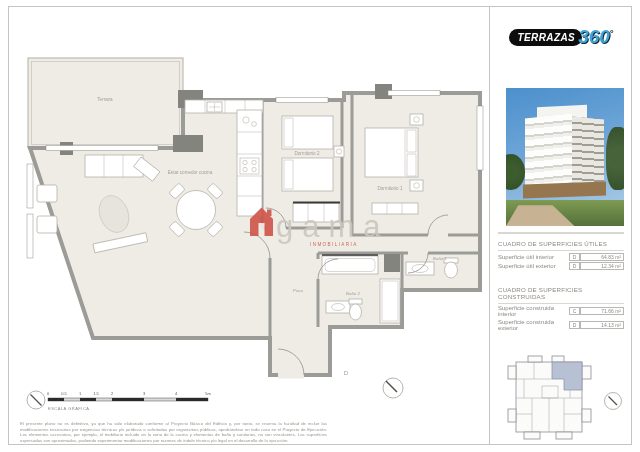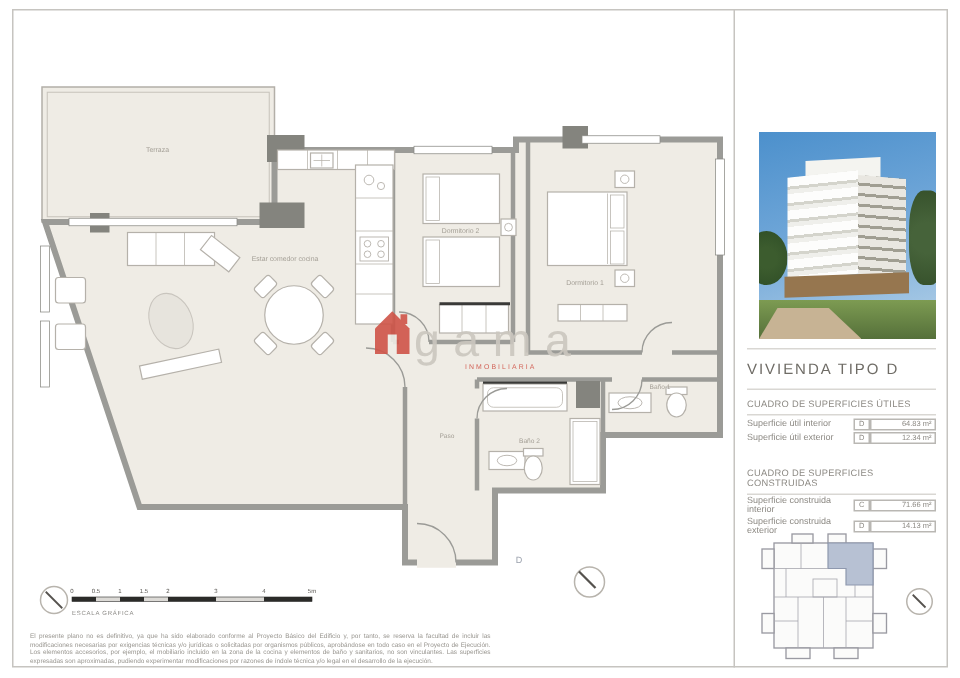--- a/index.html
+++ b/index.html
@@ -220,35 +220,37 @@
         <text x="104" y="389">2</text>
         <text x="136" y="389">3</text>
         <text x="168" y="389">4</text>
         <text x="200" y="389">5m</text>
       </g>
       <text x="40" y="404" font-size="4" letter-spacing="0.5" fill="#8a8884" text-anchor="start">ESCALA GRÁFICA</text>
     </g>
   </svg>
 
   <div class="panel">
+    <div class="logo">
+      <span class="pill">TERRAZAS</span><span class="suffix">360</span><span class="deg">°</span>
+    </div>
 
     <div class="photo">
       <div class="tree-l"></div>
       <div class="tree-r"></div>
       <div class="bld-top"></div>
       <div class="bld-left"></div>
       <div class="bld-right"></div>
       <div class="bld-base"></div>
       <div class="grass"></div>
       <div class="path"></div>
     </div>
 
     <div class="ptable">
       <div class="divider"></div>
-      <div class="ptitle">VIVIENDA TIPO D</div>
       <div class="divider"></div>
       <div class="shdr">CUADRO DE SUPERFICIES ÚTILES</div>
       <div class="divider"></div>
       <div class="srow">
         <span class="lbl">Superficie útil interior</span>
         <span class="box letter">D</span>
         <span class="box value">64.83 m²</span>
       </div>
       <div class="srow">
         <span class="lbl">Superficie útil exterior</span>

